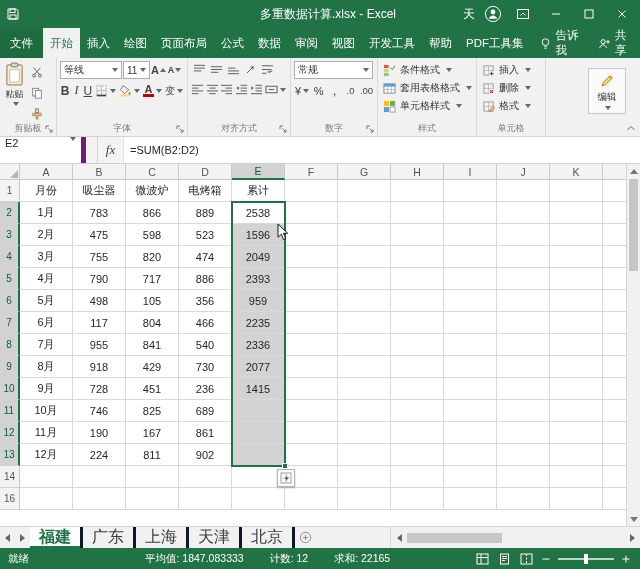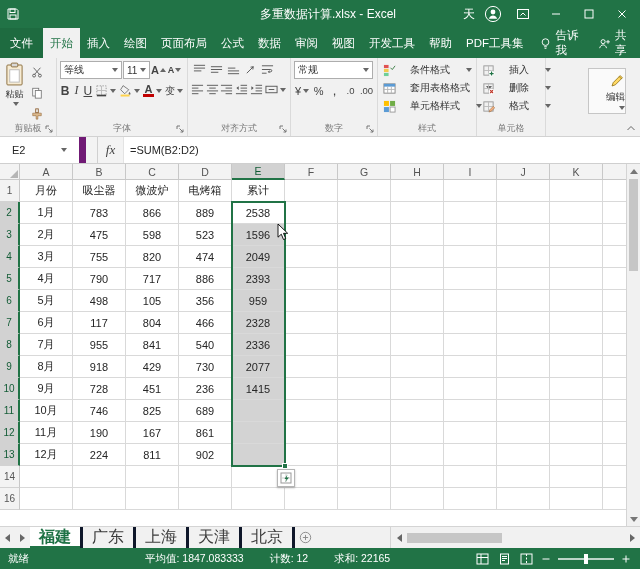--- a/index.html
+++ b/index.html
@@ -43,28 +43,28 @@
 .fmt-u{text-decoration:underline;font-size:12px}
 .af{font-size:11px;font-weight:bold}
 .fc{display:flex;flex-direction:column;align-items:center;line-height:10px;font-size:11px;font-weight:bold}
 .fc-bar{width:11px;height:3px;background:#c00000}
 .ph{font-size:10px}
 .num-glyph{font-size:9.5px;color:#444}
 .clip-wrap{display:flex;gap:3px}
 .paste{display:flex;flex-direction:column;align-items:center;gap:1px;padding:1px 2px 0}
 .plabel{font-size:9px;color:#333}
 .clip-col{display:flex;flex-direction:column;gap:4px;padding-top:2px}
-.srow{display:flex;align-items:center;gap:14px;height:18px;font-size:10px;color:#333;padding:0 2px;white-space:nowrap}
+.srow{display:flex;align-items:center;gap:4px;height:18px;font-size:10px;color:#333;padding:0 2px;white-space:nowrap}
 .rgroup.editing{flex:1;border-right:none;align-items:flex-end;justify-content:center;padding-right:14px}
-.edit-btn{width:38px;display:flex;flex-direction:column;align-items:flex-end;gap:2px;font-size:9.5px;color:#333;border:1px solid #c6c6c6;background:#fafafa;padding:4px 0 3px;margin-bottom:16px}
+.edit-btn{width:38px;display:flex;flex-direction:column;align-items:center;gap:2px;font-size:9.5px;color:#333;border:1px solid #c6c6c6;background:#fafafa;padding:4px 0 3px;margin-bottom:16px}
 .collapse-btn{position:absolute;right:3px;bottom:3px}
 
 
 .fbar{flex:0 0 27px;background:#f3f3f3;border-bottom:1px solid #cfcfcf;display:flex;align-items:stretch}
-.namebox{width:86px;background:#fff;border-right:7px solid #701a75;display:flex;align-items:center;padding:0 12px;font-size:11px}
+.namebox{width:86px;background:#fff;border-right:5px solid #701a75;display:flex;padding:0 5px;font-size:11px}
 .nb-sep{width:12px;border-right:1px solid #d0d0d0}
 .fxbtn{width:26px;display:flex;align-items:center;justify-content:center;color:#444;border-right:1px solid #e3e3e3;font-family:"Liberation Serif","DejaVu Serif",serif;font-style:italic;font-size:13px}
 .formula{flex:1;background:#fff;display:flex;align-items:center;padding:0 6px;font-size:11px}
 
 
 .grid-area{flex:1 1 auto;display:flex;overflow:hidden}
 .sheet{position:relative;flex:1;overflow:hidden;background:#fff}
 .colrow{display:flex;height:16px}
 .corner{flex:0 0 20px;background:#f3f3f3;border-right:1px solid #c8c8c8;border-bottom:1px solid #c8c8c8;position:relative}
 .corner-tri{position:absolute;right:1px;bottom:1px;width:0;height:0;border-left:8px solid transparent;border-bottom:8px solid #b5b5b5}
@@ -639,21 +639,21 @@
           <div class="cell"></div>
           <div class="cell"></div>
           <div class="cell filler"></div>
         </div>
         <div class="grow">
           <div class="rowhdr hsel">7</div>
           <div class="cell">6月</div>
           <div class="cell">117</div>
           <div class="cell">804</div>
           <div class="cell">466</div>
-          <div class="cell sel">2328</div>
+          <div class="cell sel">2235</div>
           <div class="cell"></div>
           <div class="cell"></div>
           <div class="cell"></div>
           <div class="cell"></div>
           <div class="cell"></div>
           <div class="cell"></div>
           <div class="cell filler"></div>
         </div>
         <div class="grow">
           <div class="rowhdr hsel">8</div>

